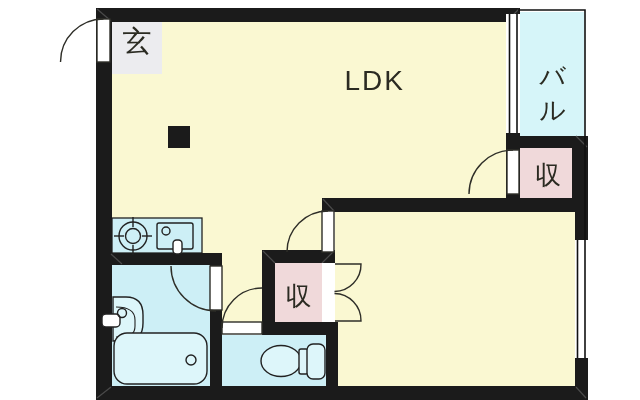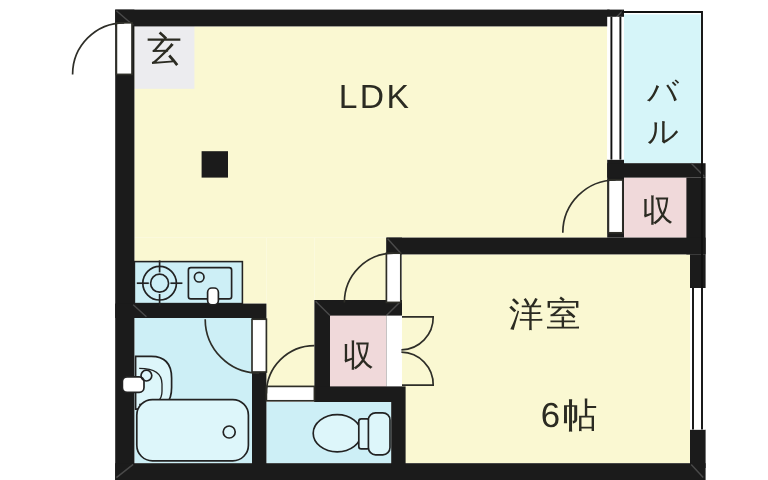--- a/index.html
+++ b/index.html
@@ -1,21 +1,21 @@
 <!DOCTYPE html>
 <html><head>
 <meta charset="utf-8">
 <style>
   html,body{margin:0;padding:0;background:#fff;}
   #plan{position:relative;width:640px;height:400px;background:#ffffff;overflow:hidden;
         font-family:"Liberation Sans","DejaVu Sans",sans-serif;}
   #plan svg{position:absolute;left:0;top:0;}
   .lbl{position:absolute;color:#2b2b22;text-align:center;white-space:pre;pointer-events:none;}
   .lbl-genkan{left:112px;top:22px;width:50px;font-size:29px;}
-  .lbl-ldk{left:220px;top:62px;width:185px;font-size:28px;line-height:37px;letter-spacing:2px;}
+  .lbl-ldk{left:220px;top:62px;width:185px;font-size:28px;line-height:37px;letter-spacing:2px;text-align:right;}
   .lbl-western{left:370px;top:242px;width:170px;font-size:29px;line-height:42px;letter-spacing:2px;}
   .lbl-balcony{left:536px;top:26px;height:115px;font-size:26px;letter-spacing:7px;
                writing-mode:vertical-rl;text-orientation:upright;}
   .lbl-closet-upper{left:520px;top:158px;width:56px;font-size:26px;}
   .lbl-closet-middle{left:275px;top:279px;width:47px;font-size:26px;}
 </style>
 </head>
 <body>
 
 <div id="plan">
@@ -154,15 +154,15 @@
 
   <div class="lbl lbl-ldk"><span>LDK</span><br>
     </div>
 
   <div class="lbl lbl-balcony">バル</div>
 
   <div class="lbl lbl-closet-upper">収</div>
 
   <div class="lbl lbl-closet-middle">収</div>
 
-  <div class="lbl lbl-western"><span>洋室</span><br>
-    <span>6帖</span></div>
+  <div class="lbl lbl-western"><br>
+    </div>
 </div>
 
 </body></html>

